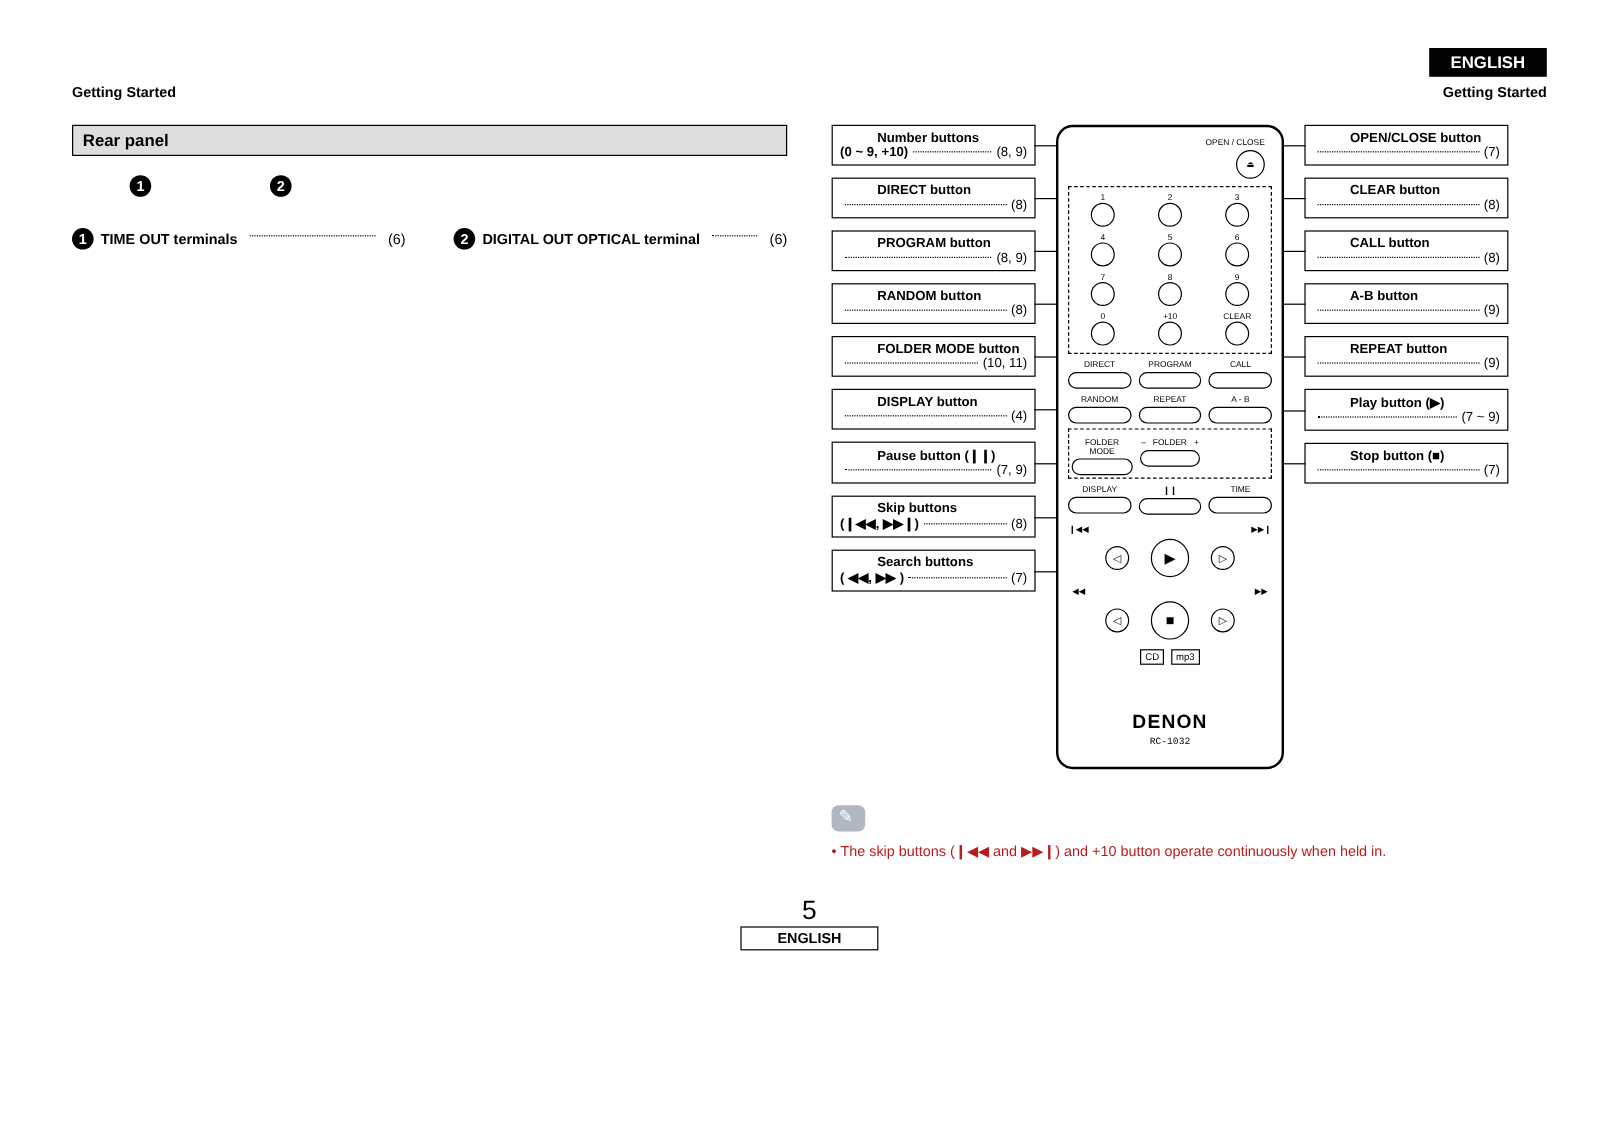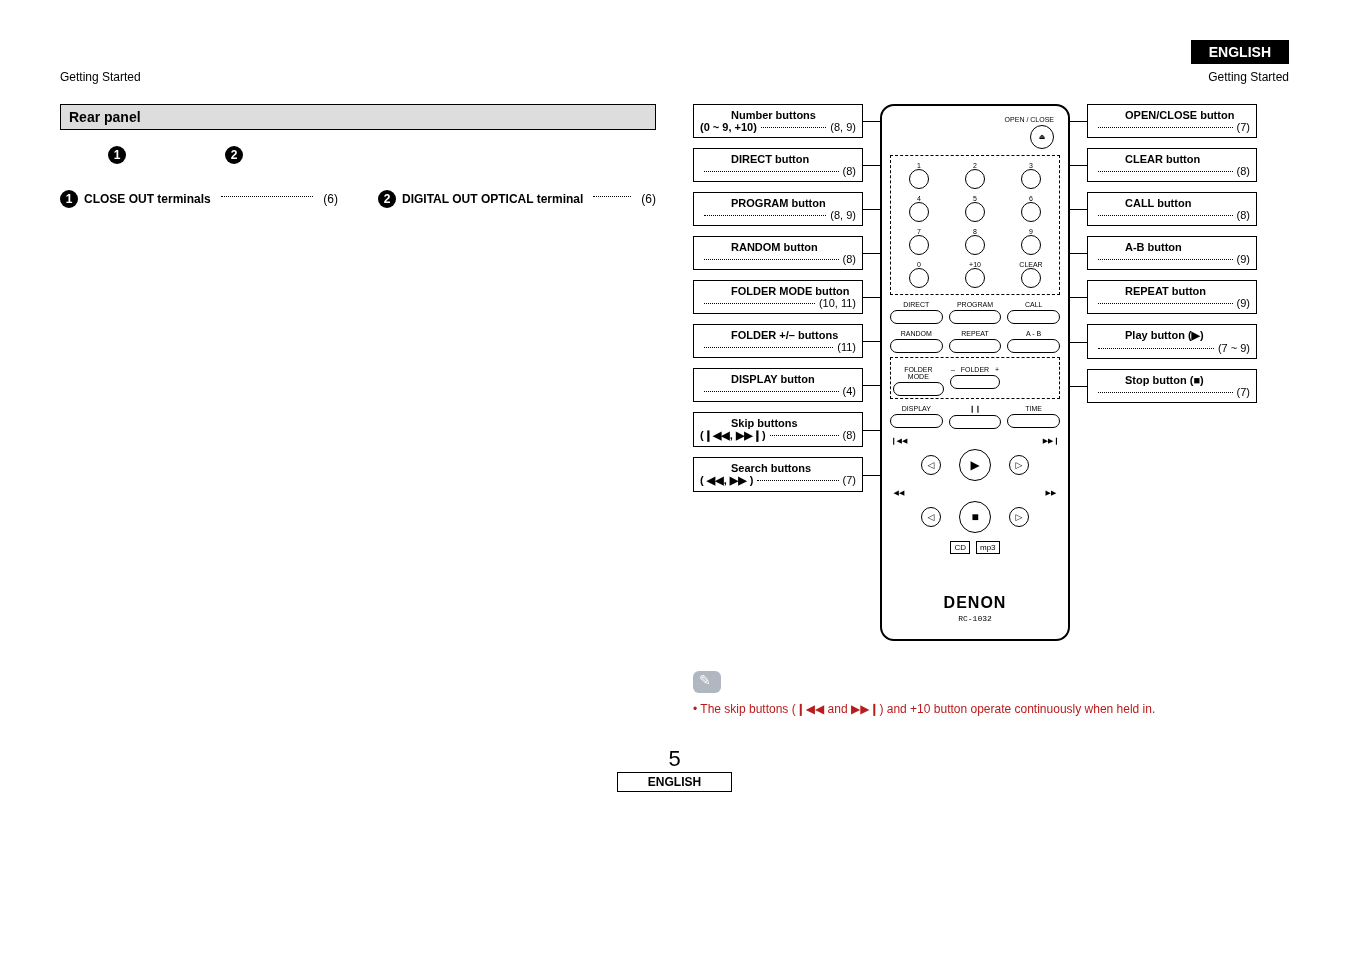--- a/index.html
+++ b/index.html
@@ -20,21 +20,21 @@
     background: #000;
     color: #fff;
     font-weight: bold;
     padding: 4px 18px;
     font-size: 14px;
   }
   .header-line {
     display: flex;
     justify-content: space-between;
     margin-top: 6px;
-    font-weight: normal;
+    font-weight: bold;
     font-size: 12px;
   }
   .two-col {
     display: flex;
     gap: 37px;
     margin-top: 20px;
   }
   .col-left, .col-right { flex: 1; }
   .section-heading {
     background: #ddd;
@@ -296,21 +296,21 @@
     <div class="rear-panel-wrap">
       <div class="num-bubbles">
         <span class="numcircle bubble-pos1">1</span>
         <span class="numcircle bubble-pos2">2</span>
       </div>
     </div>
 
     <div class="terminals-line">
       <div class="entry" style="flex:1;">
         <span class="numcircle">1</span>
-        <b>CLOSE OUT terminals</b>
+        <b>TIME OUT terminals</b>
         <span class="dotted"></span>
         <span>(6)</span>
       </div>
       <div class="entry" style="flex:1;">
         <span class="numcircle">2</span>
         <b>DIGITAL OUT OPTICAL terminal</b>
         <span class="dotted"></span>
         <span>(6)</span>
       </div>
     </div>
@@ -356,32 +356,32 @@
           </div>
           <div class="callout-box">
             <div class="title">FOLDER MODE button</div>
             <div class="pg-row">
               <span class="dotted"></span>
               <span>(10, 11)</span>
             </div>
             <span class="connector-l"></span>
           </div>
           <div class="callout-box">
-            <div class="title">FOLDER +/– buttons</div>
-            <div class="pg-row">
-              <span class="dotted"></span>
-              <span>(11)</span>
-            </div>
-            <span class="connector-l"></span>
-          </div>
-          <div class="callout-box">
             <div class="title">DISPLAY button</div>
             <div class="pg-row">
               <span class="dotted"></span>
               <span>(4)</span>
+            </div>
+            <span class="connector-l"></span>
+          </div>
+          <div class="callout-box">
+            <div class="title">Pause button (❙❙)</div>
+            <div class="pg-row">
+              <span class="dotted"></span>
+              <span>(7, 9)</span>
             </div>
             <span class="connector-l"></span>
           </div>
           <div class="callout-box">
             <div class="title">Skip buttons</div>
             <div class="pg-row">
               <b>(❙◀◀, ▶▶❙) </b>
               <span class="dotted"></span>
               <span>(8)</span>
             </div>

